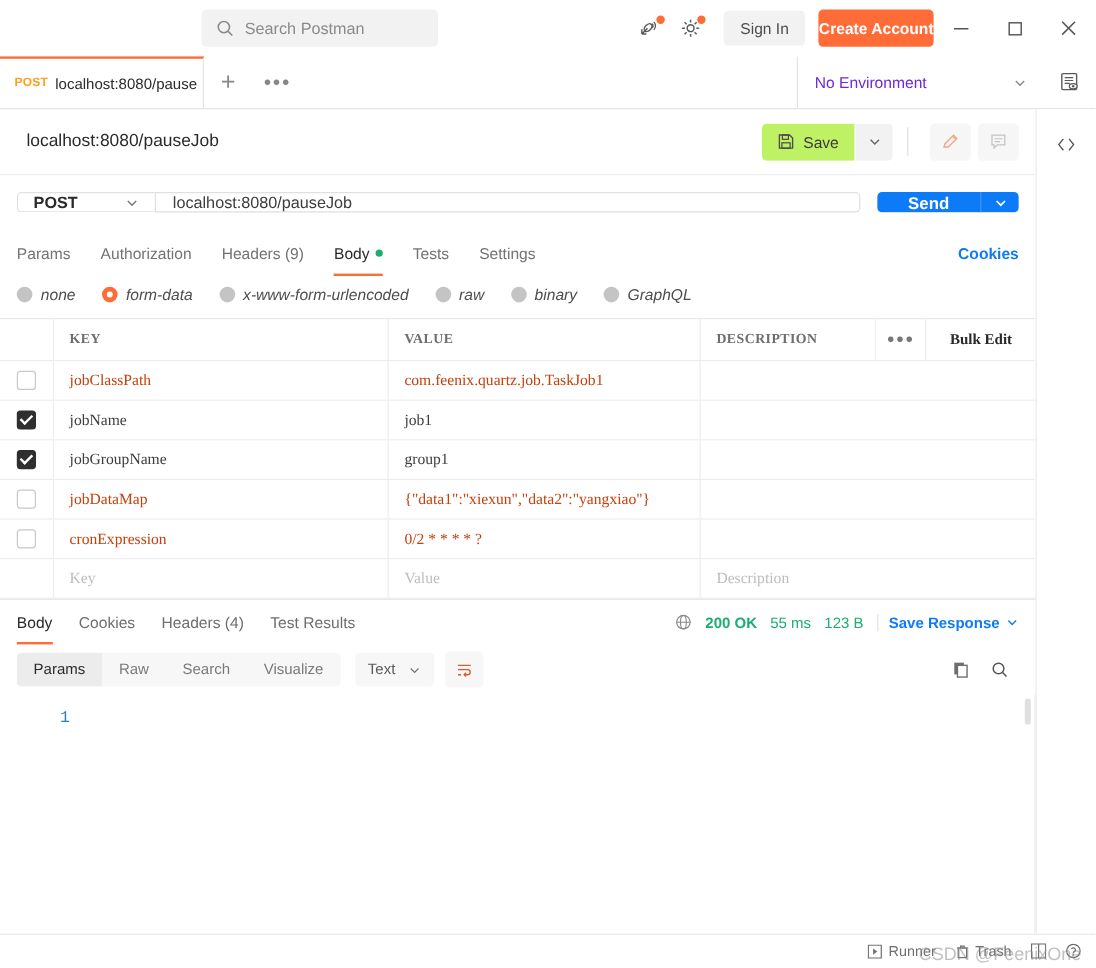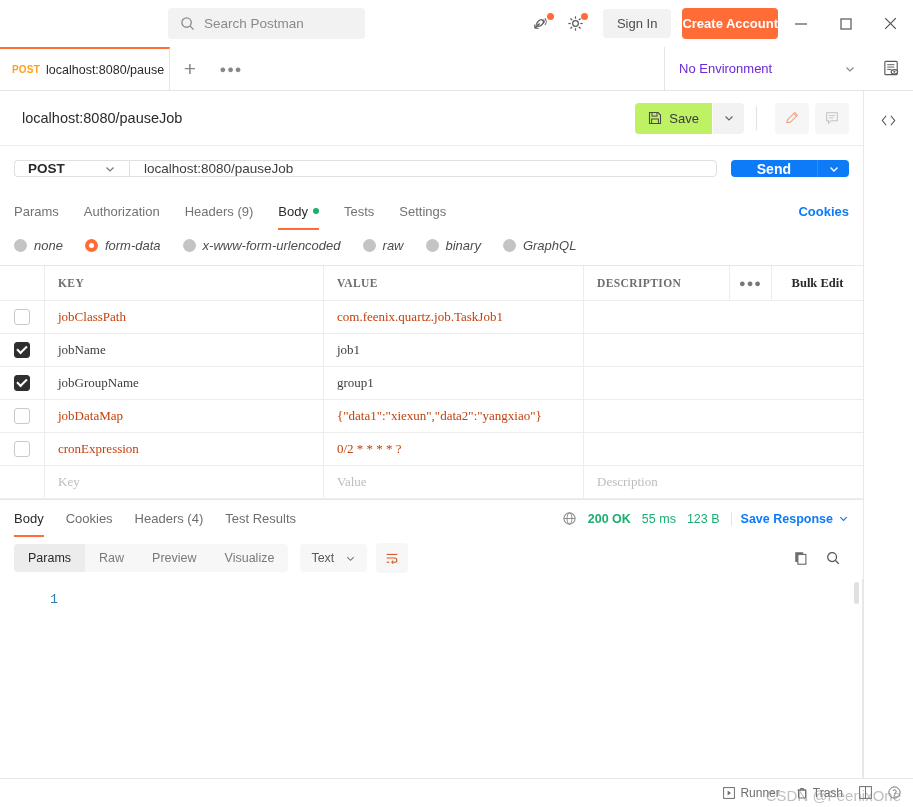--- a/index.html
+++ b/index.html
@@ -529,21 +529,21 @@
                 </svg>
             </span>
           </span>
         </div>
       </div>
 
       <div class="resp-toolbar">
         <div class="seg">
           <div class="on">Params</div>
           <div>Raw</div>
-          <div>Preview</div>
+          <div>Search</div>
           <div>Visualize</div>
         </div>
         <div class="fmt-select">
           <span>Text</span>
           <span>
             <svg width="11" height="11" viewBox="0 0 12 12">
                 <path d="M2.5 4.5 L6 8 L9.5 4.5" fill="none" stroke="#777" stroke-width="1.2"></path>
               </svg>
           </span>
         </div>

